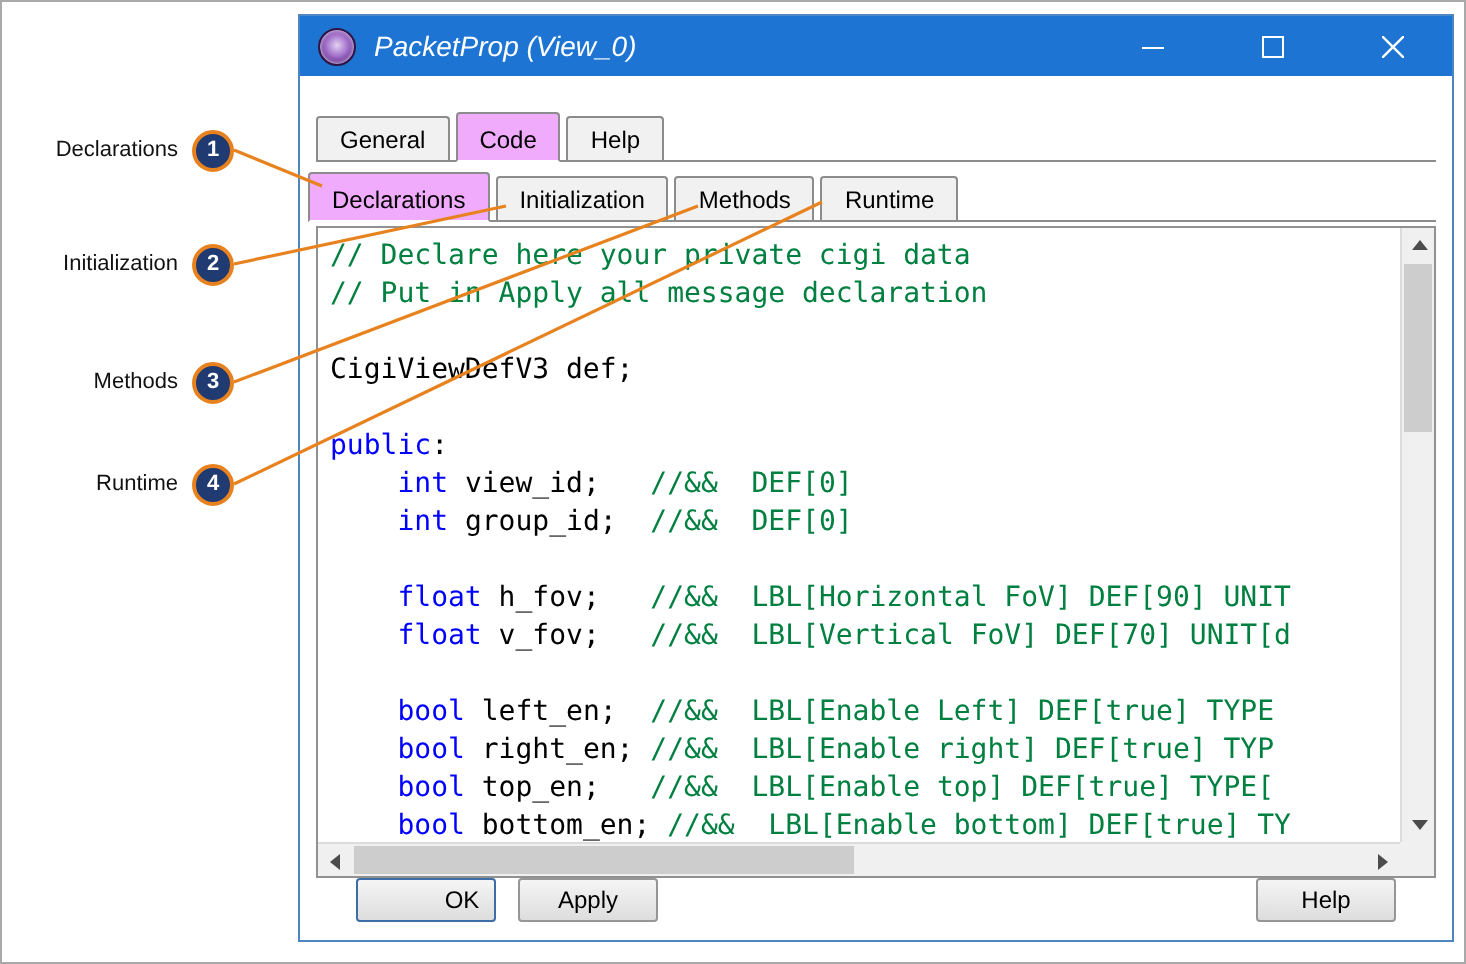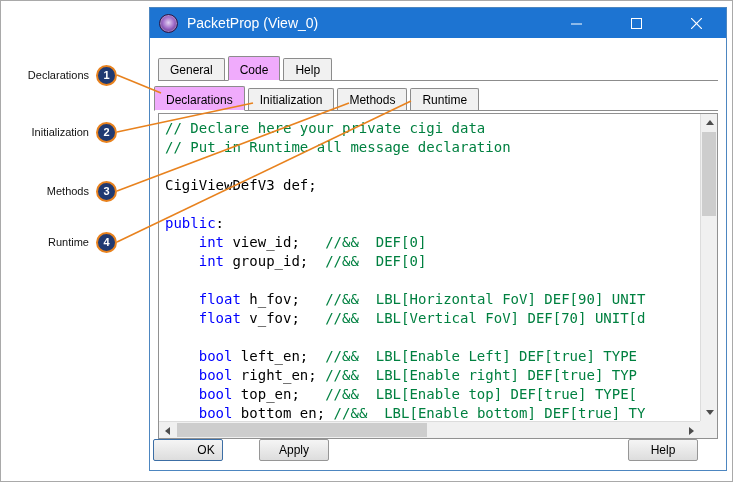--- a/index.html
+++ b/index.html
@@ -22,21 +22,21 @@
 
   
   .dialog{position:absolute;left:148px;top:6px;width:578px;height:464px;
           background:#fff;border:1px solid #4d86c0;box-sizing:border-box;z-index:1;}
   .titlebar{height:30px;background:var(--c-titlebar,#1d74d2);display:flex;
             align-items:center;padding-left:9px;}
   .app-icon{width:17px;height:17px;border-radius:50%;flex:0 0 auto;
             background:radial-gradient(circle at 50% 45%, #e3d2f2 0%, #a06cc9 45%, #5d2d86 75%, #3c1b5c 100%);
             border:1px solid #2e1747;box-shadow:inset 0 0 2px #fff;}
   .title-text{color:#fff;font-size:14px;margin-left:9px;flex:1 1 auto;
-              white-space:nowrap;overflow:hidden;}
+              white-space:nowrap;overflow:hidden;font-style:italic;}
   .win-controls{display:flex;height:30px;flex:0 0 auto;}
   .win-btn{width:60px;height:30px;display:flex;align-items:center;justify-content:center;}
   .win-btn svg{display:block;}
 
   
   .tabstrip{display:flex;align-items:flex-end;border-bottom:1px solid #8c8c8c;}
   .main-tabstrip{margin:18px 8px 0 8px;align-items:flex-end;}
   .sub-tabstrip{margin:5px 8px 0 4px;}
   .tab{font-size:12px;padding:4px 11px 3px 11px;border:1px solid #8c8c8c;border-bottom:none;
        border-radius:2px 2px 0 0;margin-right:3px;background:#f1f1f1;cursor:default;
@@ -72,21 +72,21 @@
   .tri-down{border-left:4px solid transparent;border-right:4px solid transparent;border-top:5px solid #4c4c4c;}
   .tri-left{border-top:4px solid transparent;border-bottom:4px solid transparent;border-right:5px solid #4c4c4c;}
   .tri-right{border-top:4px solid transparent;border-bottom:4px solid transparent;border-left:5px solid #4c4c4c;}
 
   
   .btn{position:absolute;bottom:9px;width:70px;height:22px;font-size:12px;
        font-family:"Liberation Sans",sans-serif;
        background:linear-gradient(#f5f5f5,#dddddd);border:1px solid #969696;
        border-radius:2px;padding:0;cursor:default;}
   .btn.default{border-color:#3c6ea5;}
-  .btn-ok{left:3px;padding-left:36px;} .btn-apply{left:109px;} .btn-cancel{left:199px;} .btn-help{right:28px;}
+  .btn-ok{left:28px;padding-left:36px;} .btn-apply{left:109px;} .btn-cancel{left:199px;} .btn-help{right:28px;}
 </style>
 </head>
 <body>
 
 <div class="page">
 
   <svg class="connectors" width="733" height="482">
     <line x1="116" y1="74" x2="160" y2="92"></line>
     <line x1="116" y1="131" x2="252" y2="102"></line>
     <line x1="116" y1="190" x2="348" y2="102"></line>
@@ -146,21 +146,21 @@
     <div id="sub-tabs" class="tabstrip sub-tabstrip">
         <div class="tab active">Declarations</div>
         <div class="tab">Initialization</div>
         <div class="tab">Methods</div>
         <div class="tab">Runtime</div>
       </div>
 
     <div class="code-editor">
       <div id="code-lines" class="code-content">
           <div class="code-line"><span class="seg-c">// Declare here your private cigi data</span></div>
-          <div class="code-line"><span class="seg-c">// Put in Runtime all message declaration</span></div>
+          <div class="code-line"><span class="seg-c">// Put in Apply all message declaration</span></div>
           <div class="code-line"></div>
           <div class="code-line"><span class="seg-p">CigiViewDefV3 def;</span></div>
           <div class="code-line"></div>
           <div class="code-line"><span class="seg-k">public</span><span class="seg-p">:</span></div>
           <div class="code-line"><span class="seg-p">    </span><span class="seg-k">int</span><span class="seg-p"> view_id;   </span><span class="seg-c">//&amp;&amp;  DEF[0]</span></div>
           <div class="code-line"><span class="seg-p">    </span><span class="seg-k">int</span><span class="seg-p"> group_id;  </span><span class="seg-c">//&amp;&amp;  DEF[0]</span></div>
           <div class="code-line"></div>
           <div class="code-line"><span class="seg-p">    </span><span class="seg-k">float</span><span class="seg-p"> h_fov;   </span><span class="seg-c">//&amp;&amp;  LBL[Horizontal FoV] DEF[90] UNIT</span></div>
           <div class="code-line"><span class="seg-p">    </span><span class="seg-k">float</span><span class="seg-p"> v_fov;   </span><span class="seg-c">//&amp;&amp;  LBL[Vertical FoV] DEF[70] UNIT[d</span></div>
           <div class="code-line"></div>

